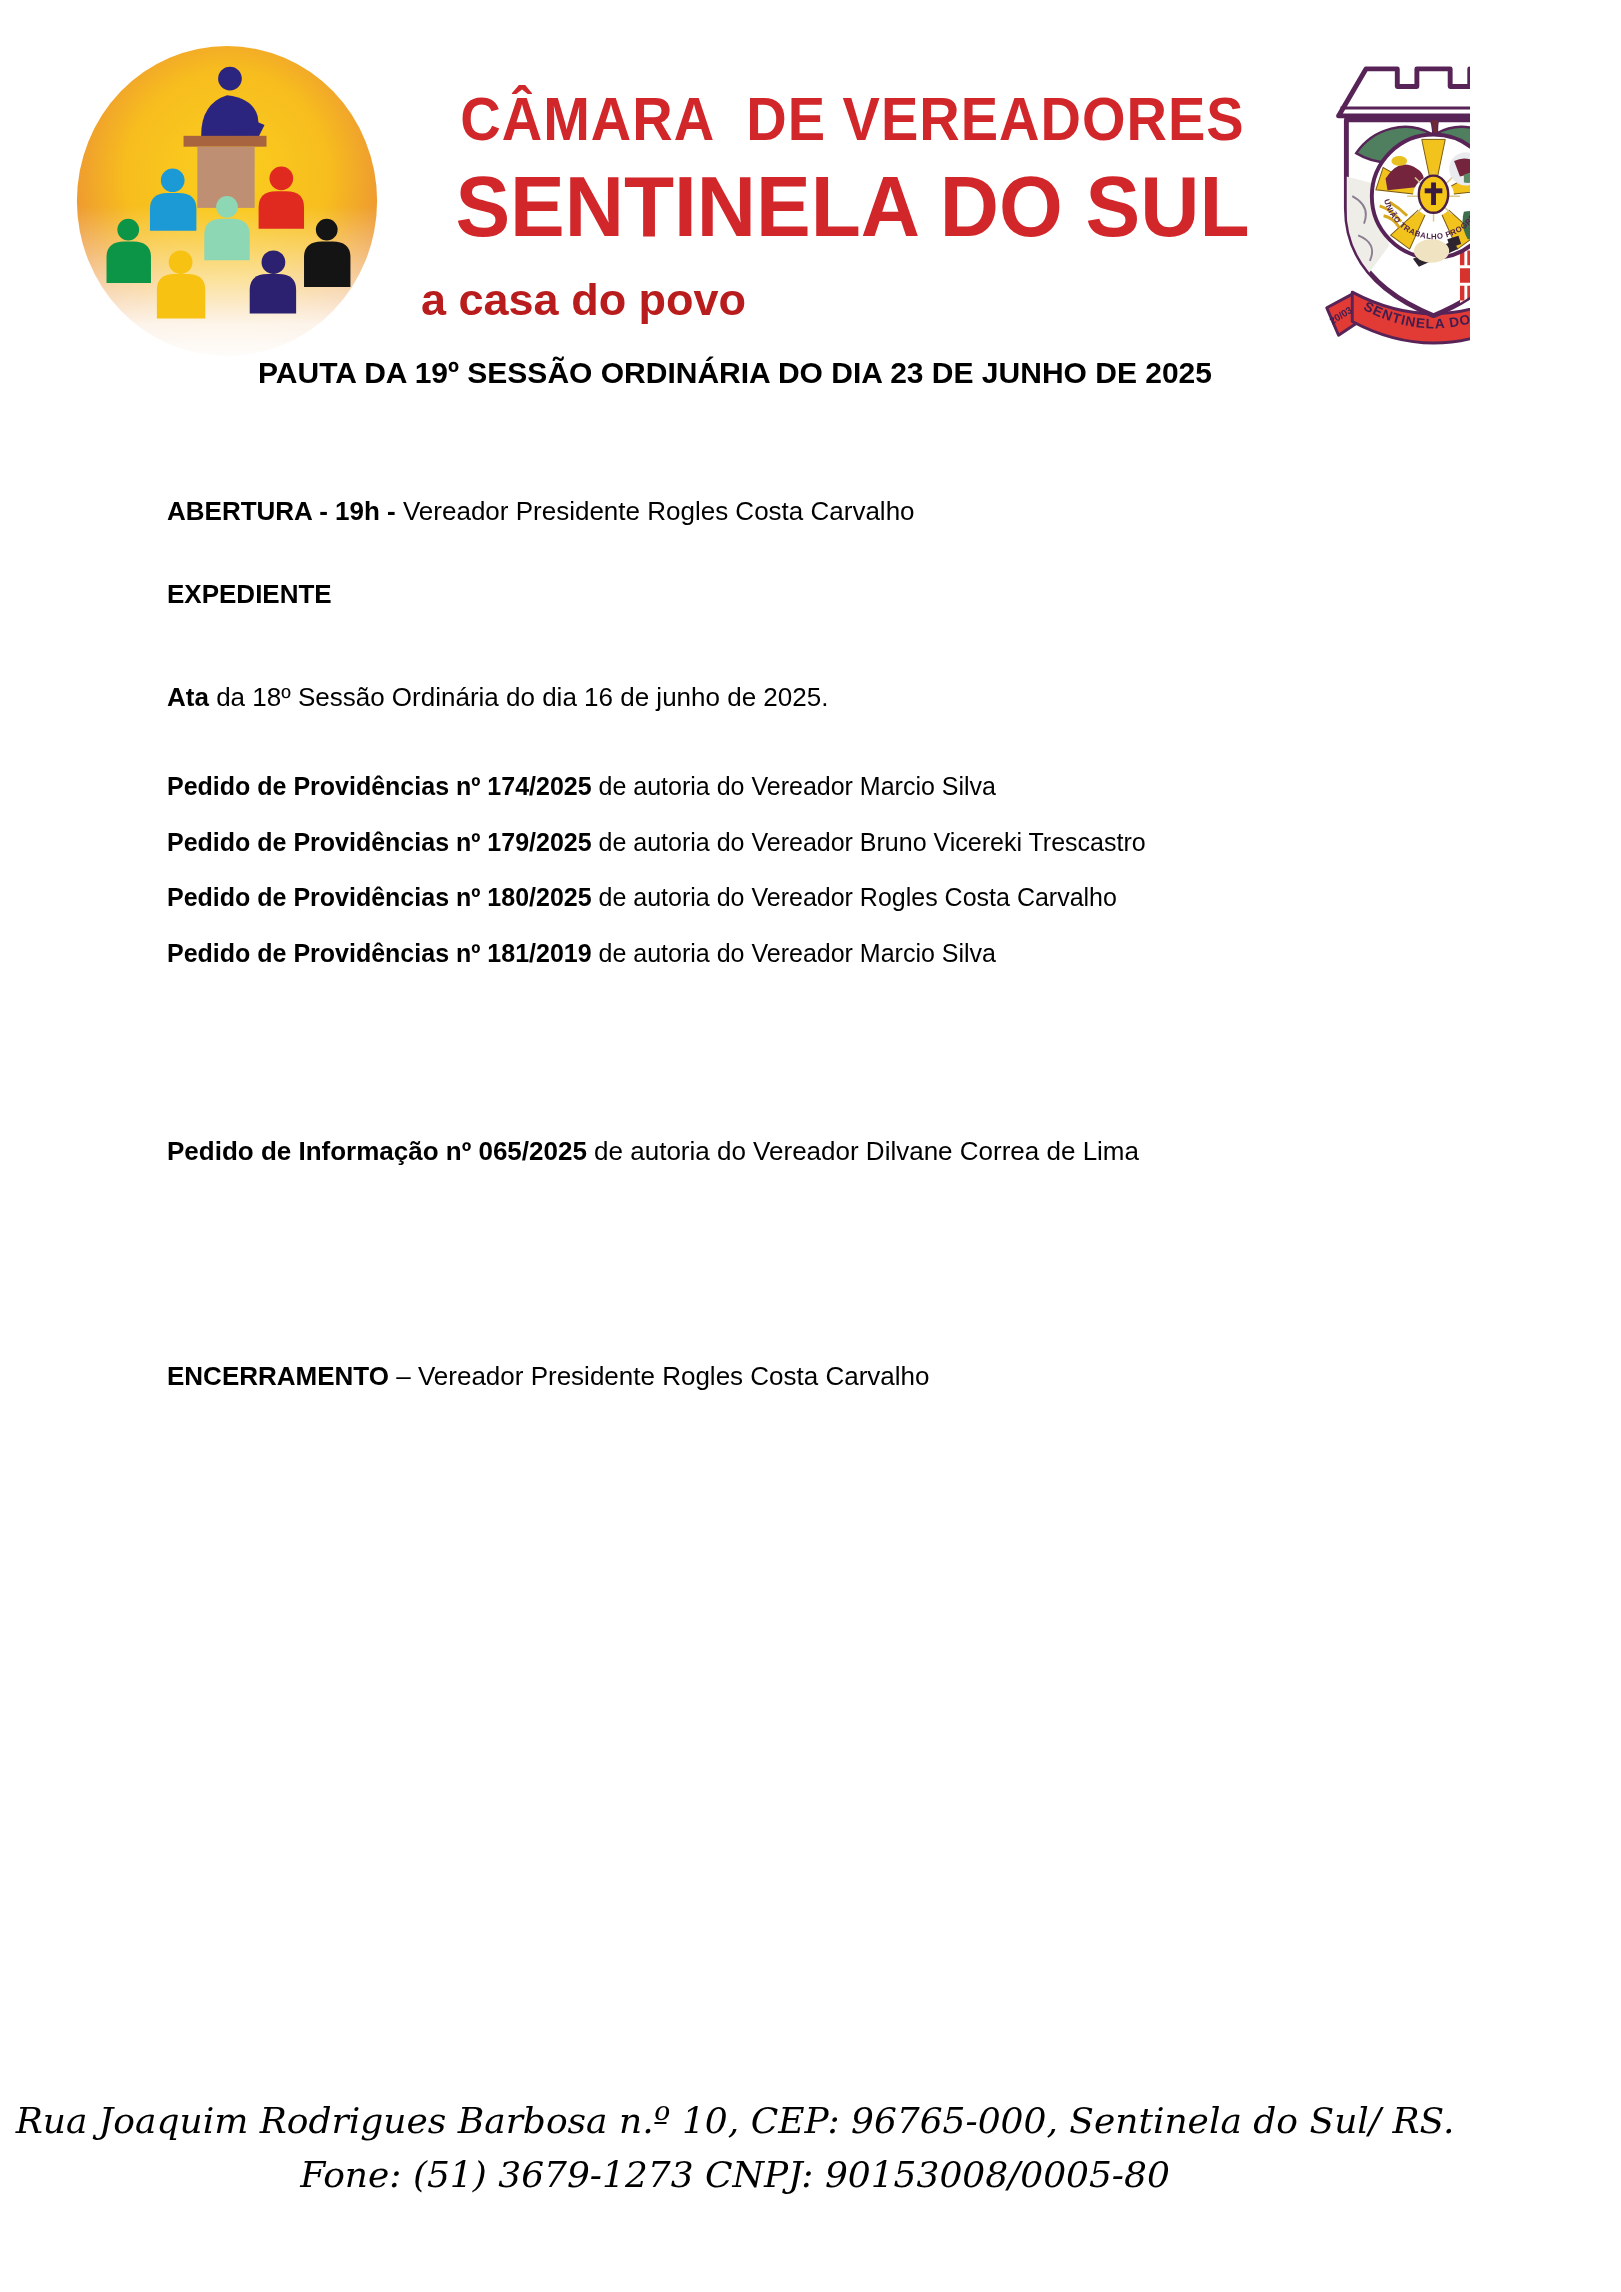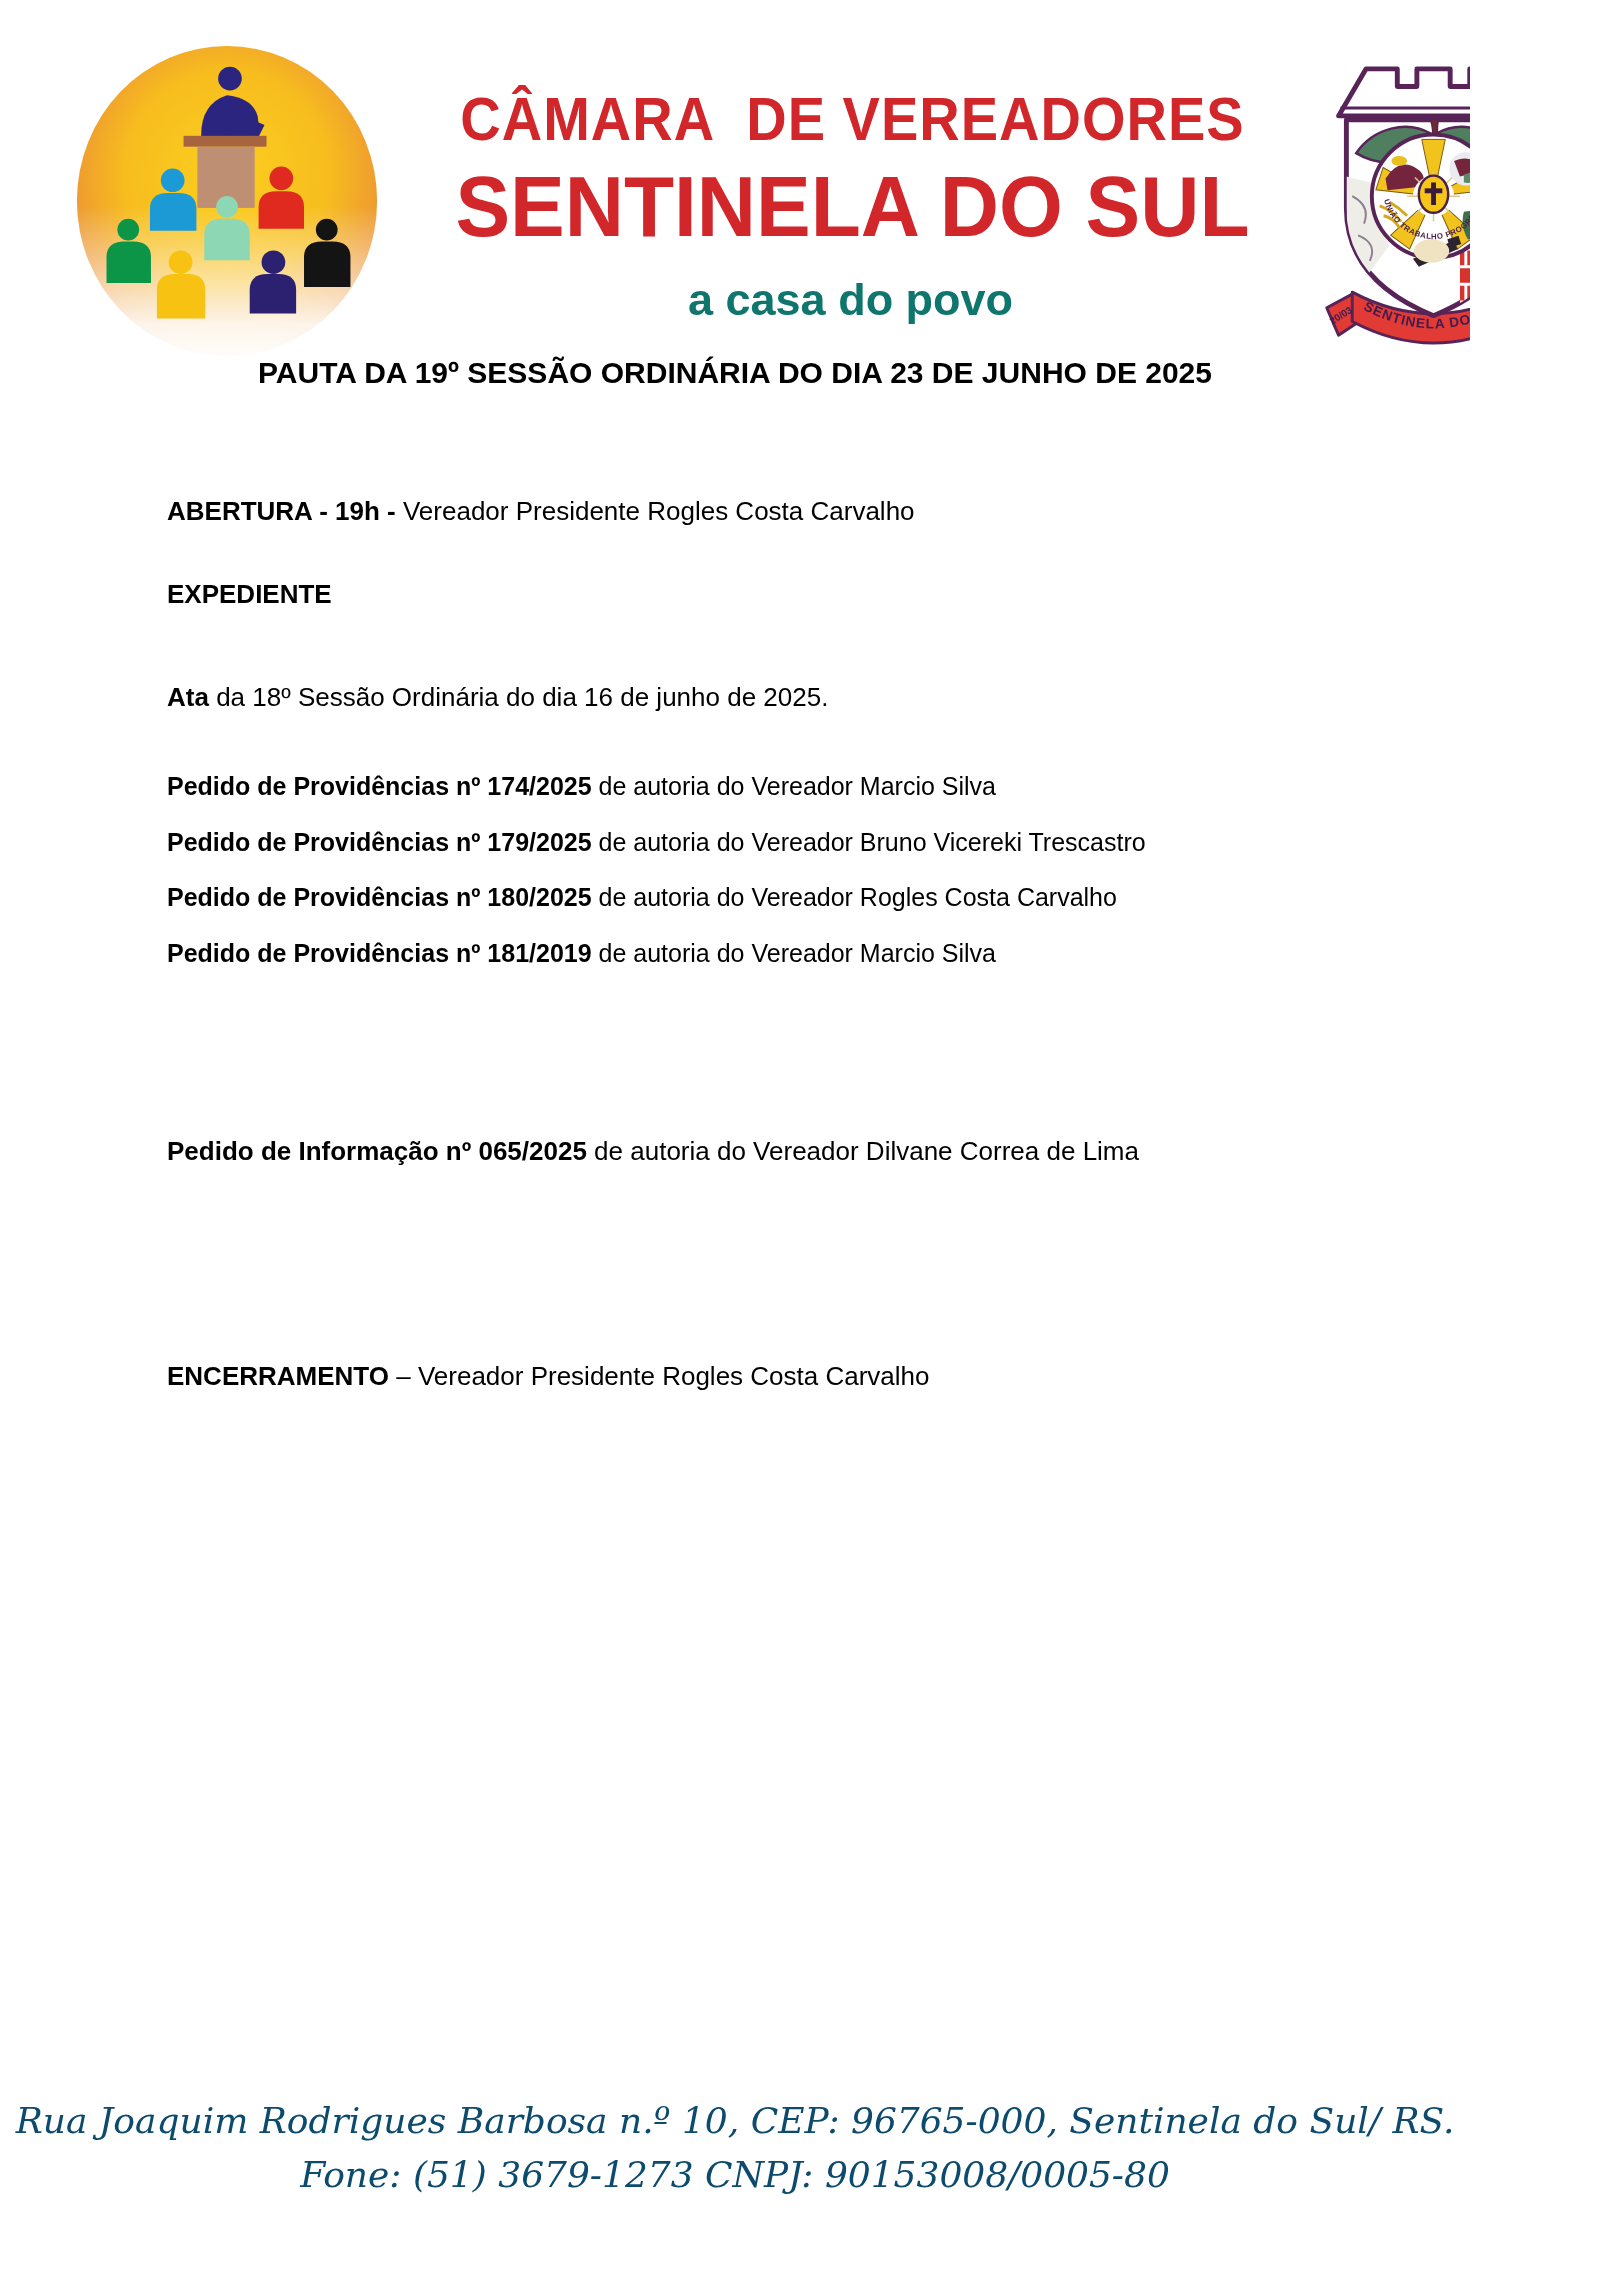--- a/index.html
+++ b/index.html
@@ -18,42 +18,42 @@
   .brand{position:absolute;left:421px;top:86px;width:863px;text-align:center;}
   .brand-line1{
     font-size:56px;font-weight:800;letter-spacing:1px;line-height:61px;
     color:#d2272a;white-space:pre;margin:0;transform:scaleY(1.08);transform-origin:top center;
   }
   .brand-line2{
     font-size:82px;font-weight:800;letter-spacing:0;line-height:86px;
     color:#d2272a;margin:13.7px 0 0 0;white-space:pre;transform:scaleY(1.05);transform-origin:top center;
   }
   .brand-tagline{
-    font-size:45px;font-weight:800;line-height:47px;color:#0f766e;
-    margin:29px 3.9px 0 0;text-align:center;
+    font-size:45px;font-weight:800;line-height:47px;color:#b91c1c;
+    margin:29px 3.9px 0 0;text-align:left;
   }
   
   .doc-title{
     position:absolute;top:356px;left:0;right:0;
     text-align:center;font-size:30px;font-weight:bold;letter-spacing:0;
   }
   .bodyline{position:absolute;left:167px;right:88px;font-size:26px;line-height:33px;}
   .bodyline b,.items b{font-weight:bold;}
   .l-abertura{top:469px;}
   .h-expediente{top:552px;font-weight:bold;}
   .l-ata{top:655px;}
   .items{position:absolute;left:167px;right:88px;top:771px;list-style:none;margin:0;padding:0;}
   .items li{font-size:25px;line-height:30px;margin:0 0 25.5px 0;}
   .l-info{top:1109px;}
   .l-encerramento{top:1334px;}
   
   .footer{
     position:absolute;top:2094px;left:0;right:0;text-align:center;
     font-family:"DejaVu Serif","Liberation Serif",serif;
-    font-style:italic;font-size:36px;line-height:54px;color:#0c4a6e;
+    font-style:italic;font-size:36px;line-height:54px;color:#000000;
   }
 </style>
 </head>
 <body>
 
 <div class="page">
 
   <svg class="logo-svg" viewBox="0 0 320 320" aria-hidden="true">
     <defs>
       <radialGradient id="gold" cx="50%" cy="42%" r="62%">

